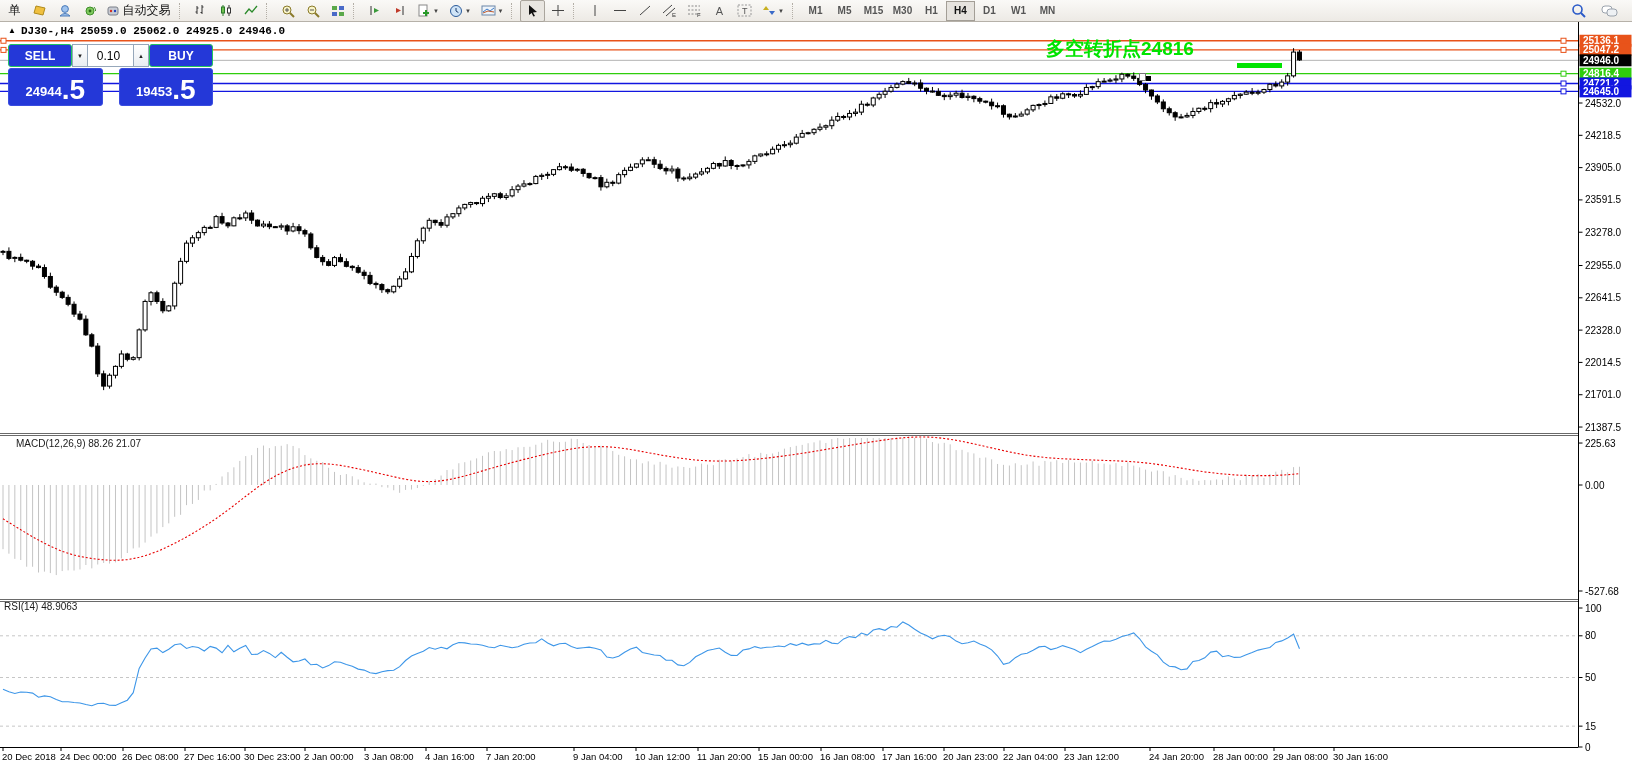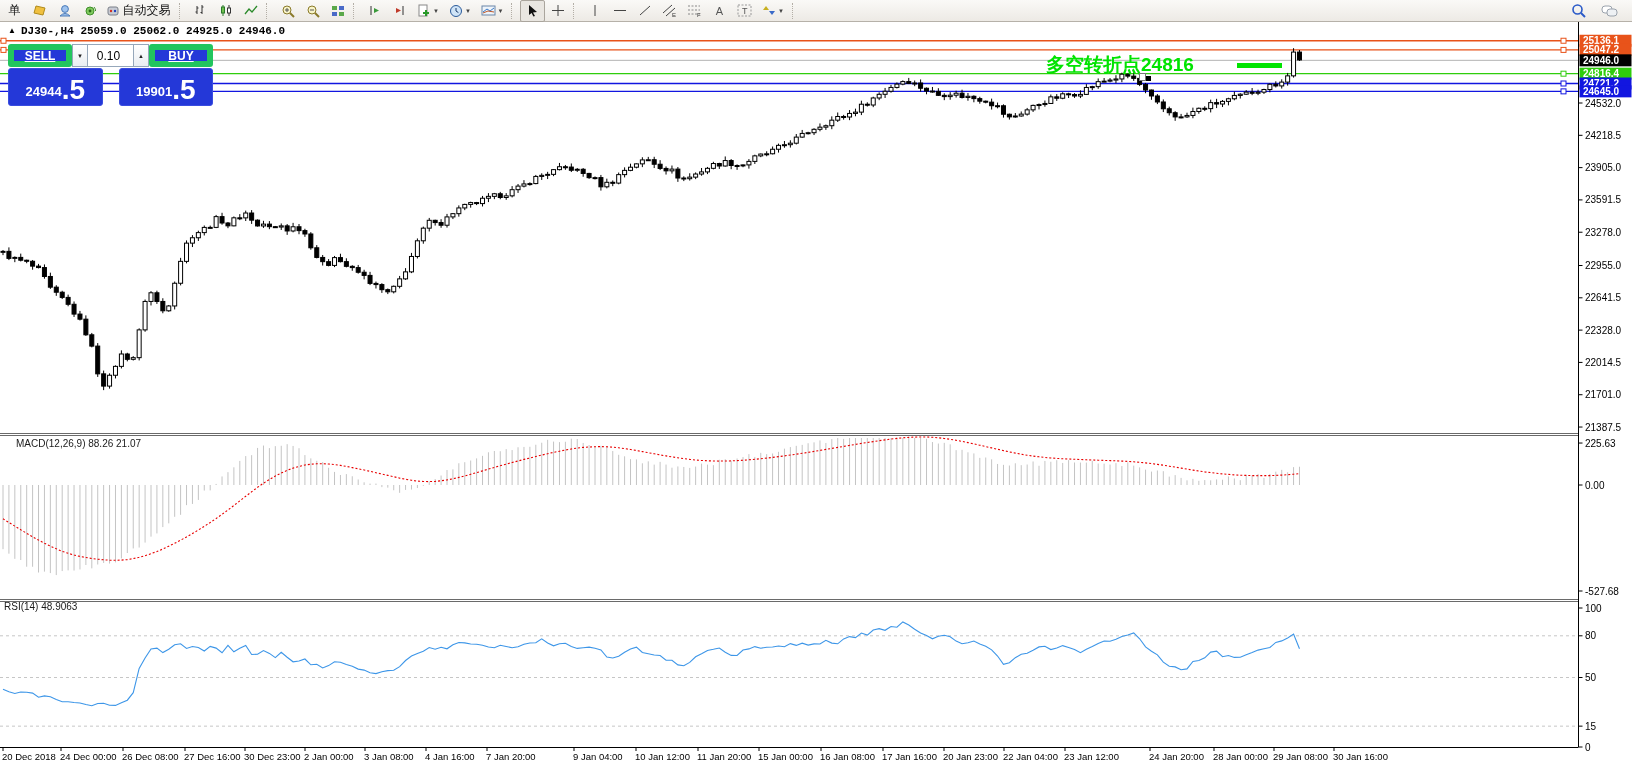--- a/index.html
+++ b/index.html
@@ -14,31 +14,31 @@
   .tlabel{font-size:12px;color:#111;padding:0 2px;}
   .tsep{width:4px;height:16px;border-left:1px dotted #b3aea6;margin:0 4px 0 3px;}
   .drop{font-size:6px;color:#444;margin-left:1px;}
   .tf{min-width:27px;height:18px;display:flex;align-items:center;justify-content:center;
       font-size:10px;font-weight:bold;color:#555;border:1px solid transparent;}
   .tf.active{background:#e6e3de;border:1px solid #a39e96;color:#111;}
   .tright{margin-left:auto;display:flex;align-items:center;margin-right:10px;gap:6px;}
   
   .chart-title{position:absolute;left:21px;top:25px;font-size:11px;font-weight:600;color:#000;font-family:Liberation Mono, monospace;}
   .collapse-arrow{position:absolute;left:8px;top:26px;font-size:8px;color:#000;}
-  .annotation{position:absolute;left:1046px;top:52px;font-size:19px;font-weight:bold;color:#00e400;white-space:nowrap;}
+  .annotation{position:absolute;left:1046px;top:36px;font-size:19px;font-weight:bold;color:#00e400;white-space:nowrap;}
   .ann-bar{position:absolute;left:1237px;top:63px;width:45px;height:5px;background:#00e400;}
   .ann-anchor1{position:absolute;left:1139px;top:73px;width:5px;height:6px;border:1px solid #777;background:#fff;}
   .ann-anchor2{position:absolute;left:1146px;top:76px;width:5px;height:5px;background:#000;}
   .pane-label{position:absolute;font-size:10px;color:#1a1a1a;}
   
   .trade-panel{position:absolute;left:8px;top:44px;width:205px;}
   .tp-row1{display:flex;height:23px;}
   .tp-row2{display:flex;margin-top:1px;gap:16px;}
-  .tpbtn{width:64px;background:#2438d8;border:6px solid #22c55e;border-radius:3px;color:#fff;
-         font-size:12px;font-weight:600;display:flex;align-items:center;justify-content:center;box-sizing:border-box;text-decoration:underline;}
+  .tpbtn{width:64px;background:#2438d8;border:1px solid #22c55e;border-radius:3px;color:#fff;
+         font-size:12px;font-weight:600;display:flex;align-items:center;justify-content:center;box-sizing:border-box;}
   .stepbtn{width:16px;background:linear-gradient(#fff,#e9edf2);border:1px solid #96a7ba;font-size:6px;color:#222;
            display:flex;align-items:center;justify-content:center;box-sizing:border-box;}
   .lot-input{width:45px;border:1px solid #96a7ba;border-left:none;border-right:none;text-align:center;
              font-size:12px;padding:0 4px 0 0;box-sizing:border-box;font-family:"Liberation Sans",sans-serif;}
   .pricebox{width:100px;height:38px;background:#2438d8;border:1px solid #3a4de0;border-radius:3px;color:#fff;
             display:flex;align-items:flex-end;justify-content:center;box-sizing:border-box;padding-bottom:1px;}
   .pmain{font-size:13px;font-weight:bold;margin-bottom:5px;}
   .pbig{font-size:28px;font-weight:bold;line-height:0.95;}
   svg text{font-family:"Liberation Sans",sans-serif;}
 </style>
@@ -1031,20 +1031,31 @@
   <div class="tbtn" style="min-width:30px">
     <span>
       <svg width="14" height="13">
           <polygon points="4,2 7,6 1,6" fill="#c8b020"></polygon>
           <polygon points="10,11 13,7 7,7" fill="#3a6ac8"></polygon>
         </svg>
       </span>
     <span class="drop">▼</span>
   </div>
   <div class="tsep"></div>
+  <div id="tf-bar" style="display:flex;align-items:center;">
+      <div class="tf">M1</div>
+      <div class="tf">M5</div>
+      <div class="tf">M15</div>
+      <div class="tf">M30</div>
+      <div class="tf">H1</div>
+      <div class="tf active">H4</div>
+      <div class="tf">D1</div>
+      <div class="tf">W1</div>
+      <div class="tf">MN</div>
+    </div>
   <div class="tright">
     <div class="tbtn">
       <span>
         <svg width="15" height="15">
             <circle cx="6.5" cy="6.5" r="4.5" fill="none" stroke="#2a5ac8" stroke-width="1.6"></circle>
             <line x1="10" y1="10" x2="14" y2="14" stroke="#2a5ac8" stroke-width="2"></line>
           </svg>
         </span>
     </div>
     <div class="tbtn">
@@ -1068,21 +1079,21 @@
     <input class="lot-input" value="0.10" style="">
     <div class="stepbtn">▲</div>
     <div class="tpbtn">BUY</div>
   </div>
   <div class="tp-row2">
     <div class="pricebox">
       <span class="pmain">24944</span>
       <span class="pbig">.5</span>
     </div>
     <div class="pricebox">
-      <span class="pmain">19901</span>
+      <span class="pmain">19453</span>
       <span class="pbig">.5</span>
     </div>
   </div>
 </div>
 
 <div class="annotation">多空转折点24816</div>
 <div class="ann-bar"></div>
 <div class="ann-anchor1"></div>
 <div class="ann-anchor2"></div>
 

